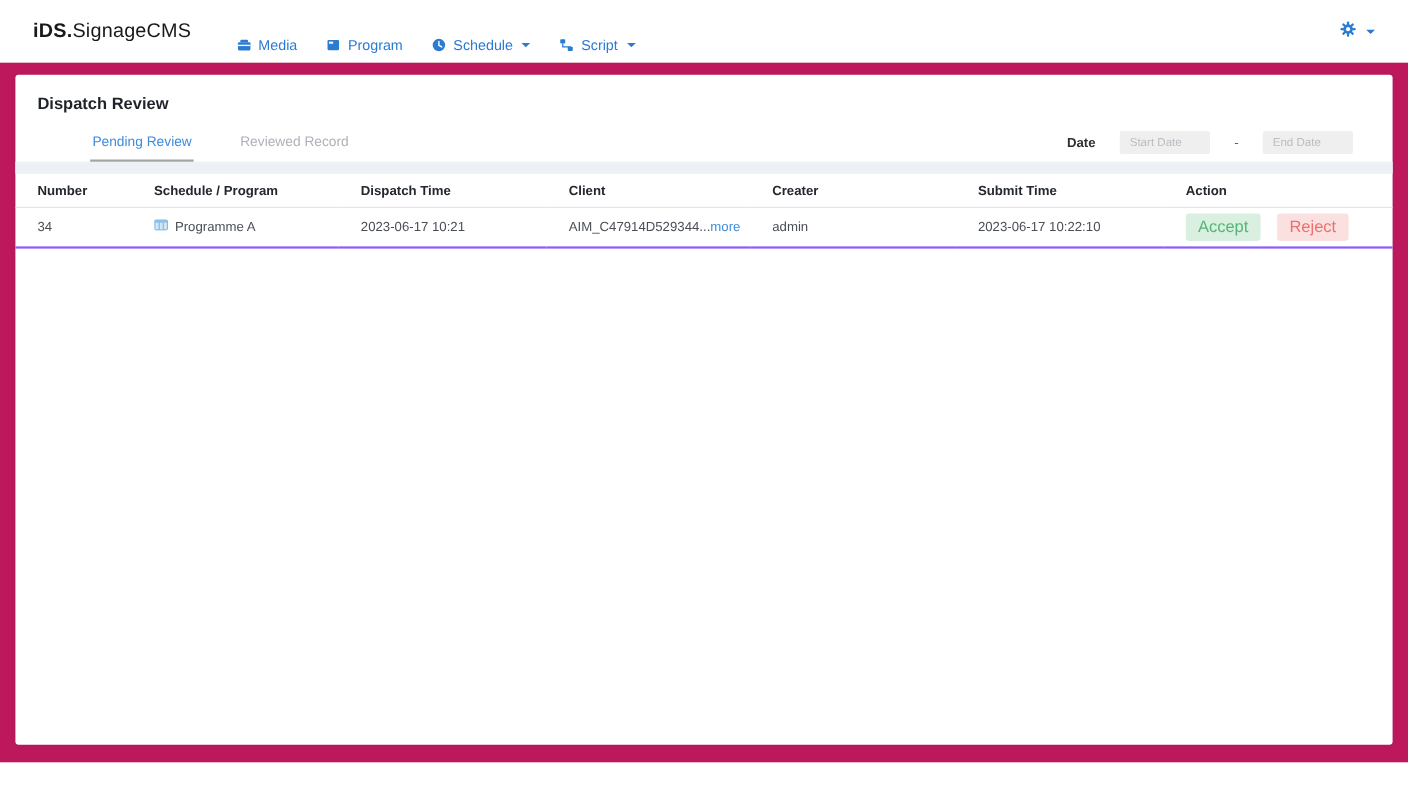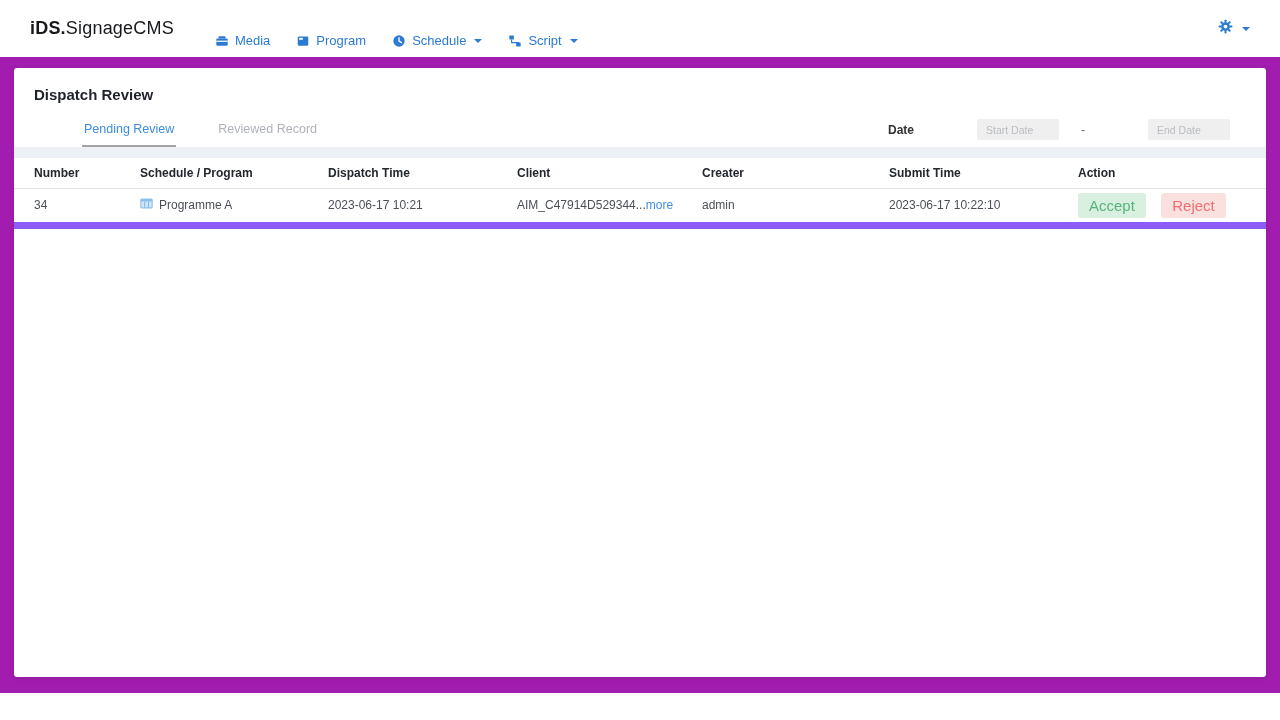--- a/index.html
+++ b/index.html
@@ -14,46 +14,46 @@
   .mainnav { display:flex; align-items:flex-end; margin-left:28px; }
   .nav-item { height:33px; display:flex; align-items:center; gap:6px; padding:0 13px;
               color:#2b7bd3; font-size:13px; cursor:pointer; white-space:nowrap; }
   .nav-item.active { background:#cbe2f5; }
   .nico { display:flex; align-items:center; }
   .caret { width:0; height:0; border-left:4px solid transparent; border-right:4px solid transparent;
            border-top:4px solid #2b7bd3; margin-left:2px; }
   .nav-right { margin-left:auto; display:flex; align-items:center; gap:7px; color:#2b7bd3; cursor:pointer; }
 
   
-  .page-bg { height:636px; background:#a21caf; padding:11px 14px 0 14px; }
+  .page-bg { height:636px; background:#be185d; padding:11px 14px 0 14px; }
 
   
   .panel { width:1252px; height:609px; background:#ffffff; border-radius:3px;
            box-shadow:0 1px 4px rgba(30,60,90,.15); padding-top:18px; }
   .page-title { font-size:15px; font-weight:700; color:#1f2329; margin:0 0 15px 20px; }
 
   .tabs-row { display:flex; align-items:center; padding:0 36px 0 20px; }
   .tabs { display:flex; gap:40px; }
   .tab { font-size:12.5px; padding:4px 2px 9px 2px; cursor:pointer; color:#aeb2b8; }
   .tab.active { color:#3c8de0; border-bottom:2px solid #a3a3a3;margin-left:48px; }
   .date-filter { margin-left:auto; display:flex; align-items:center; gap:22px; padding-bottom:6px; }
   .date-label { font-size:12px; font-weight:700; color:#303133; }
   .date-input { width:82px; height:21px; background:#efefef; border:none; border-radius:2px;
-                font-size:10.5px; color:#555; padding:0 9px; outline:none; font-family:"Liberation Sans",sans-serif;margin-left:41px; }
+                font-size:10.5px; color:#555; padding:0 9px; outline:none; font-family:"Liberation Sans",sans-serif; }
   .date-input::placeholder { color:#b9bcc1; }
   .dash { font-size:12px; color:#606266; }
 
   .sep-band { height:11px; background:#edf0f5; }
 
   
   table { width:1252px; border-collapse:collapse; table-layout:fixed; }
   th { text-align:left; font-size:12px; font-weight:700; color:#23272e; height:30px;
        padding:0 8px 0 20px; border-bottom:1px solid #dfe2e8; }
   td { font-size:12px; color:#4a4f57; height:37px; padding:0 8px 0 20px;
-       border-bottom:7px solid #8b5cf6; white-space:nowrap; }
+       border-bottom:2px solid #8b5cf6; white-space:nowrap; }
   .prog-cell { display:flex; align-items:center; gap:6px; }
   .more-link { color:#3d8fe0; cursor:pointer; text-decoration:none; }
   .btn { display:inline-block; font-size:15px; border:none; border-radius:3px; padding:4px 11px;
          cursor:pointer; font-family:"Liberation Sans",sans-serif; }
   .btn-accept { background:#d9efe0; color:#55b578; margin-right:12px; }
   .btn-reject { background:#fbe0e0; color:#ee6f6f; }
 </style>
 </head>
 <body>
 

